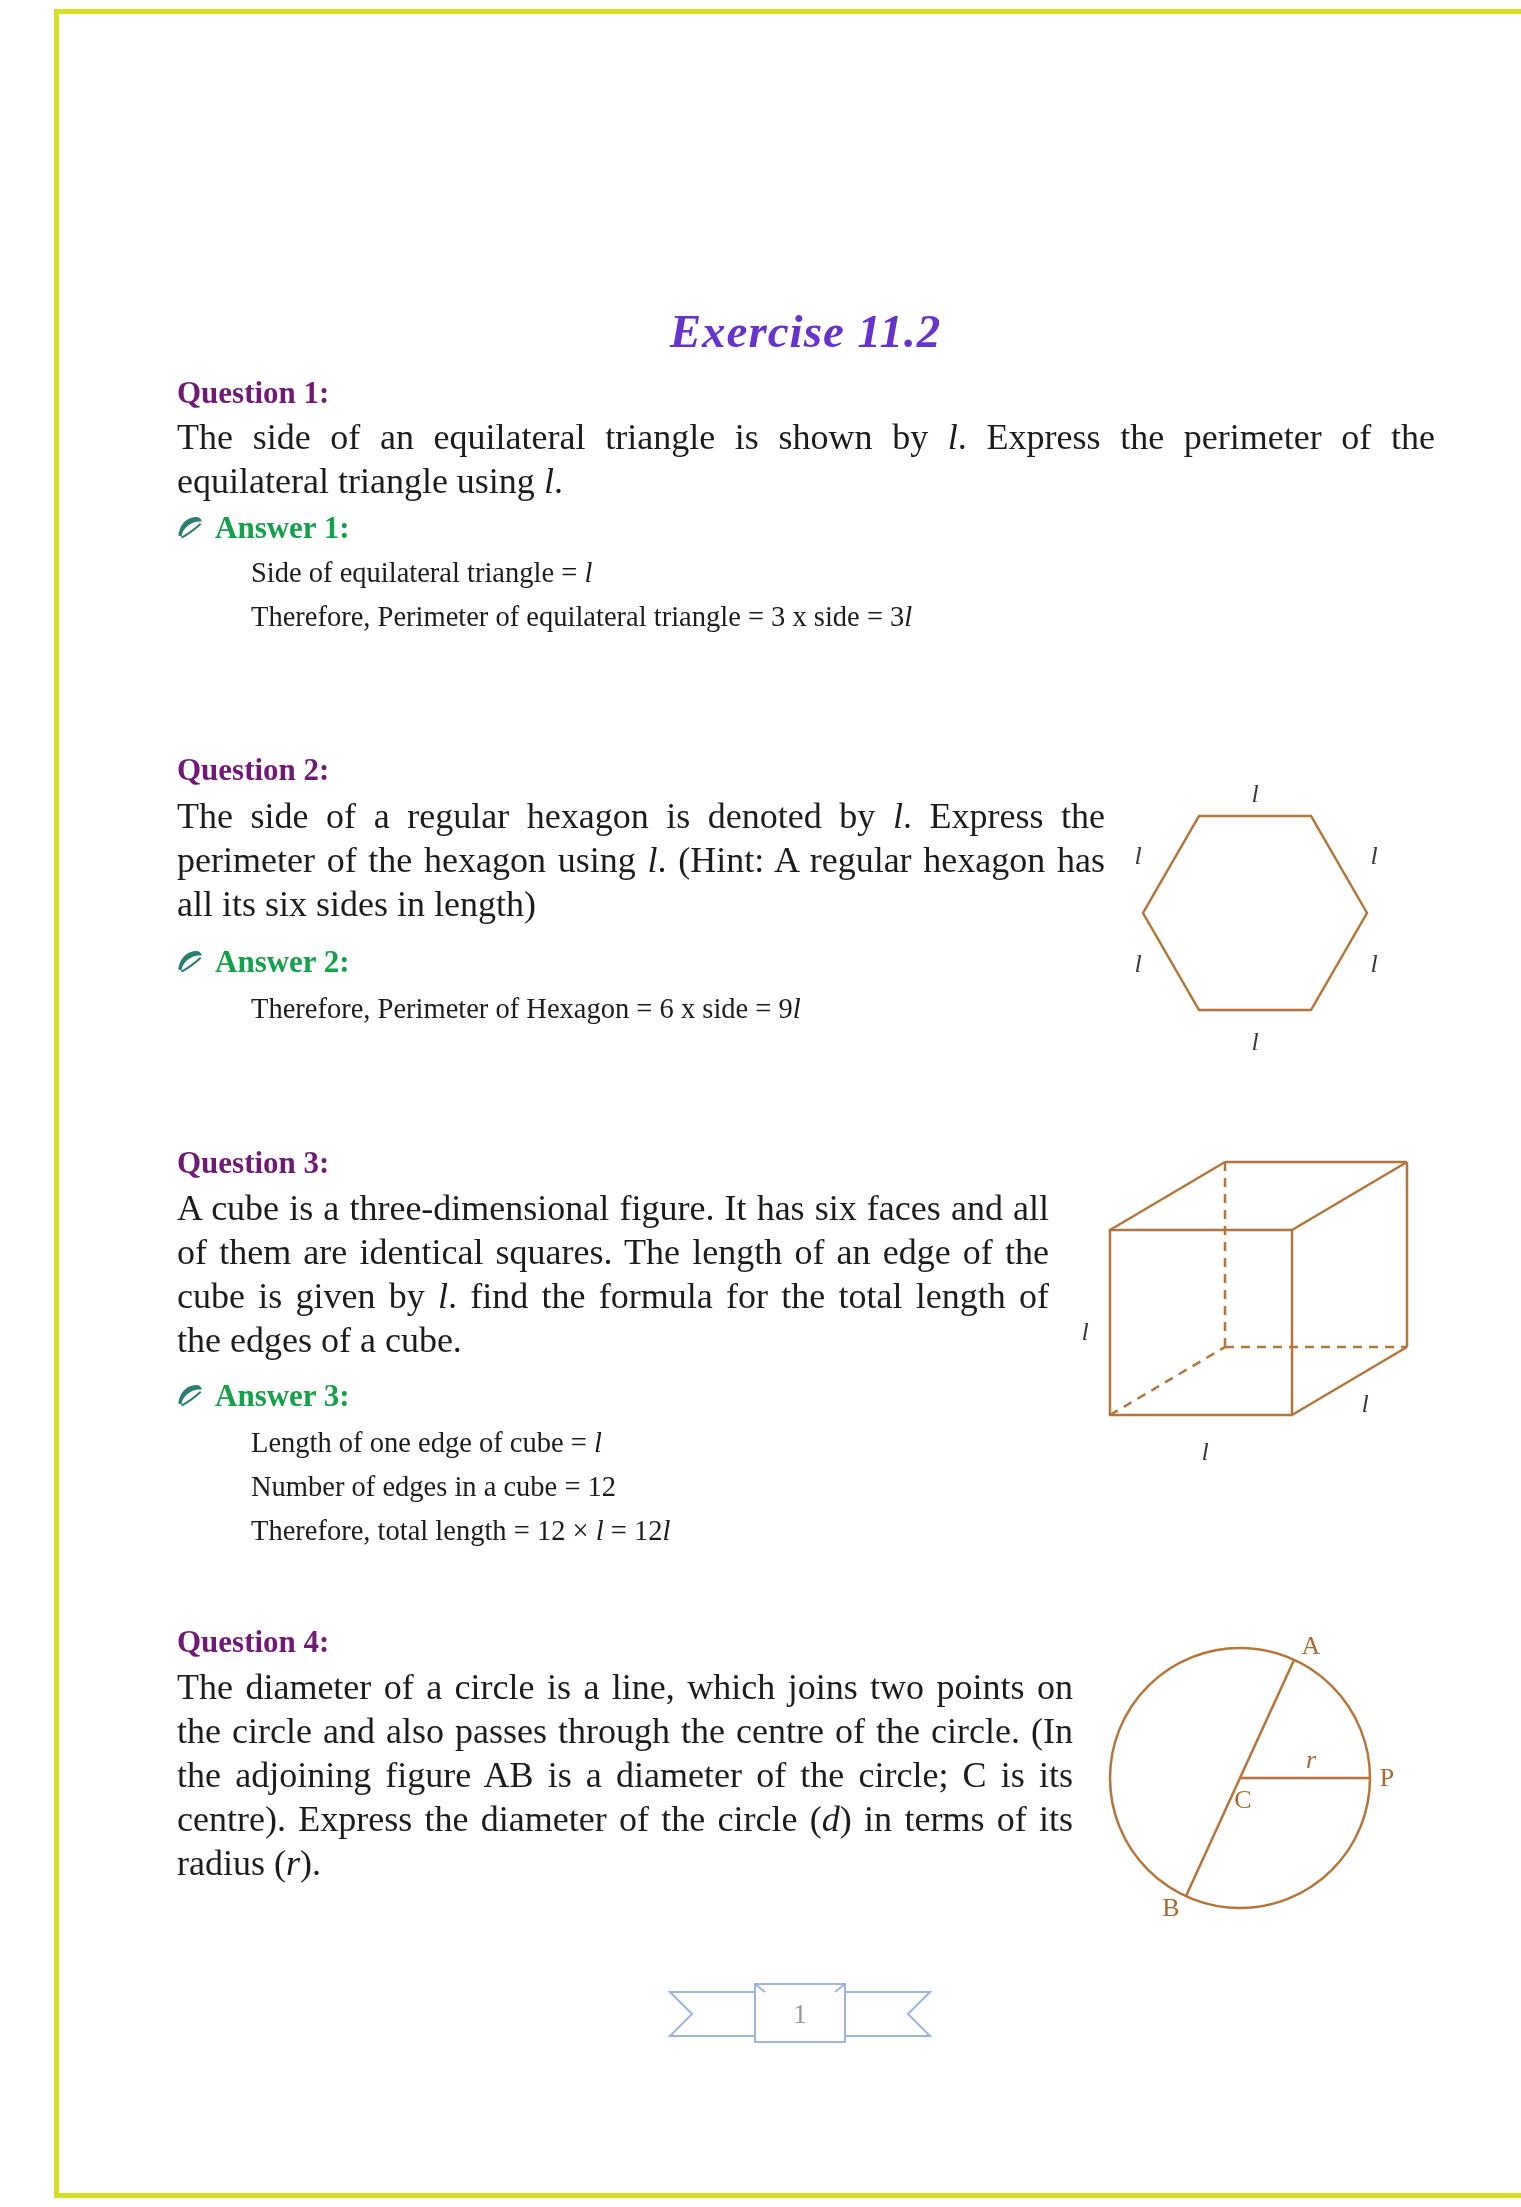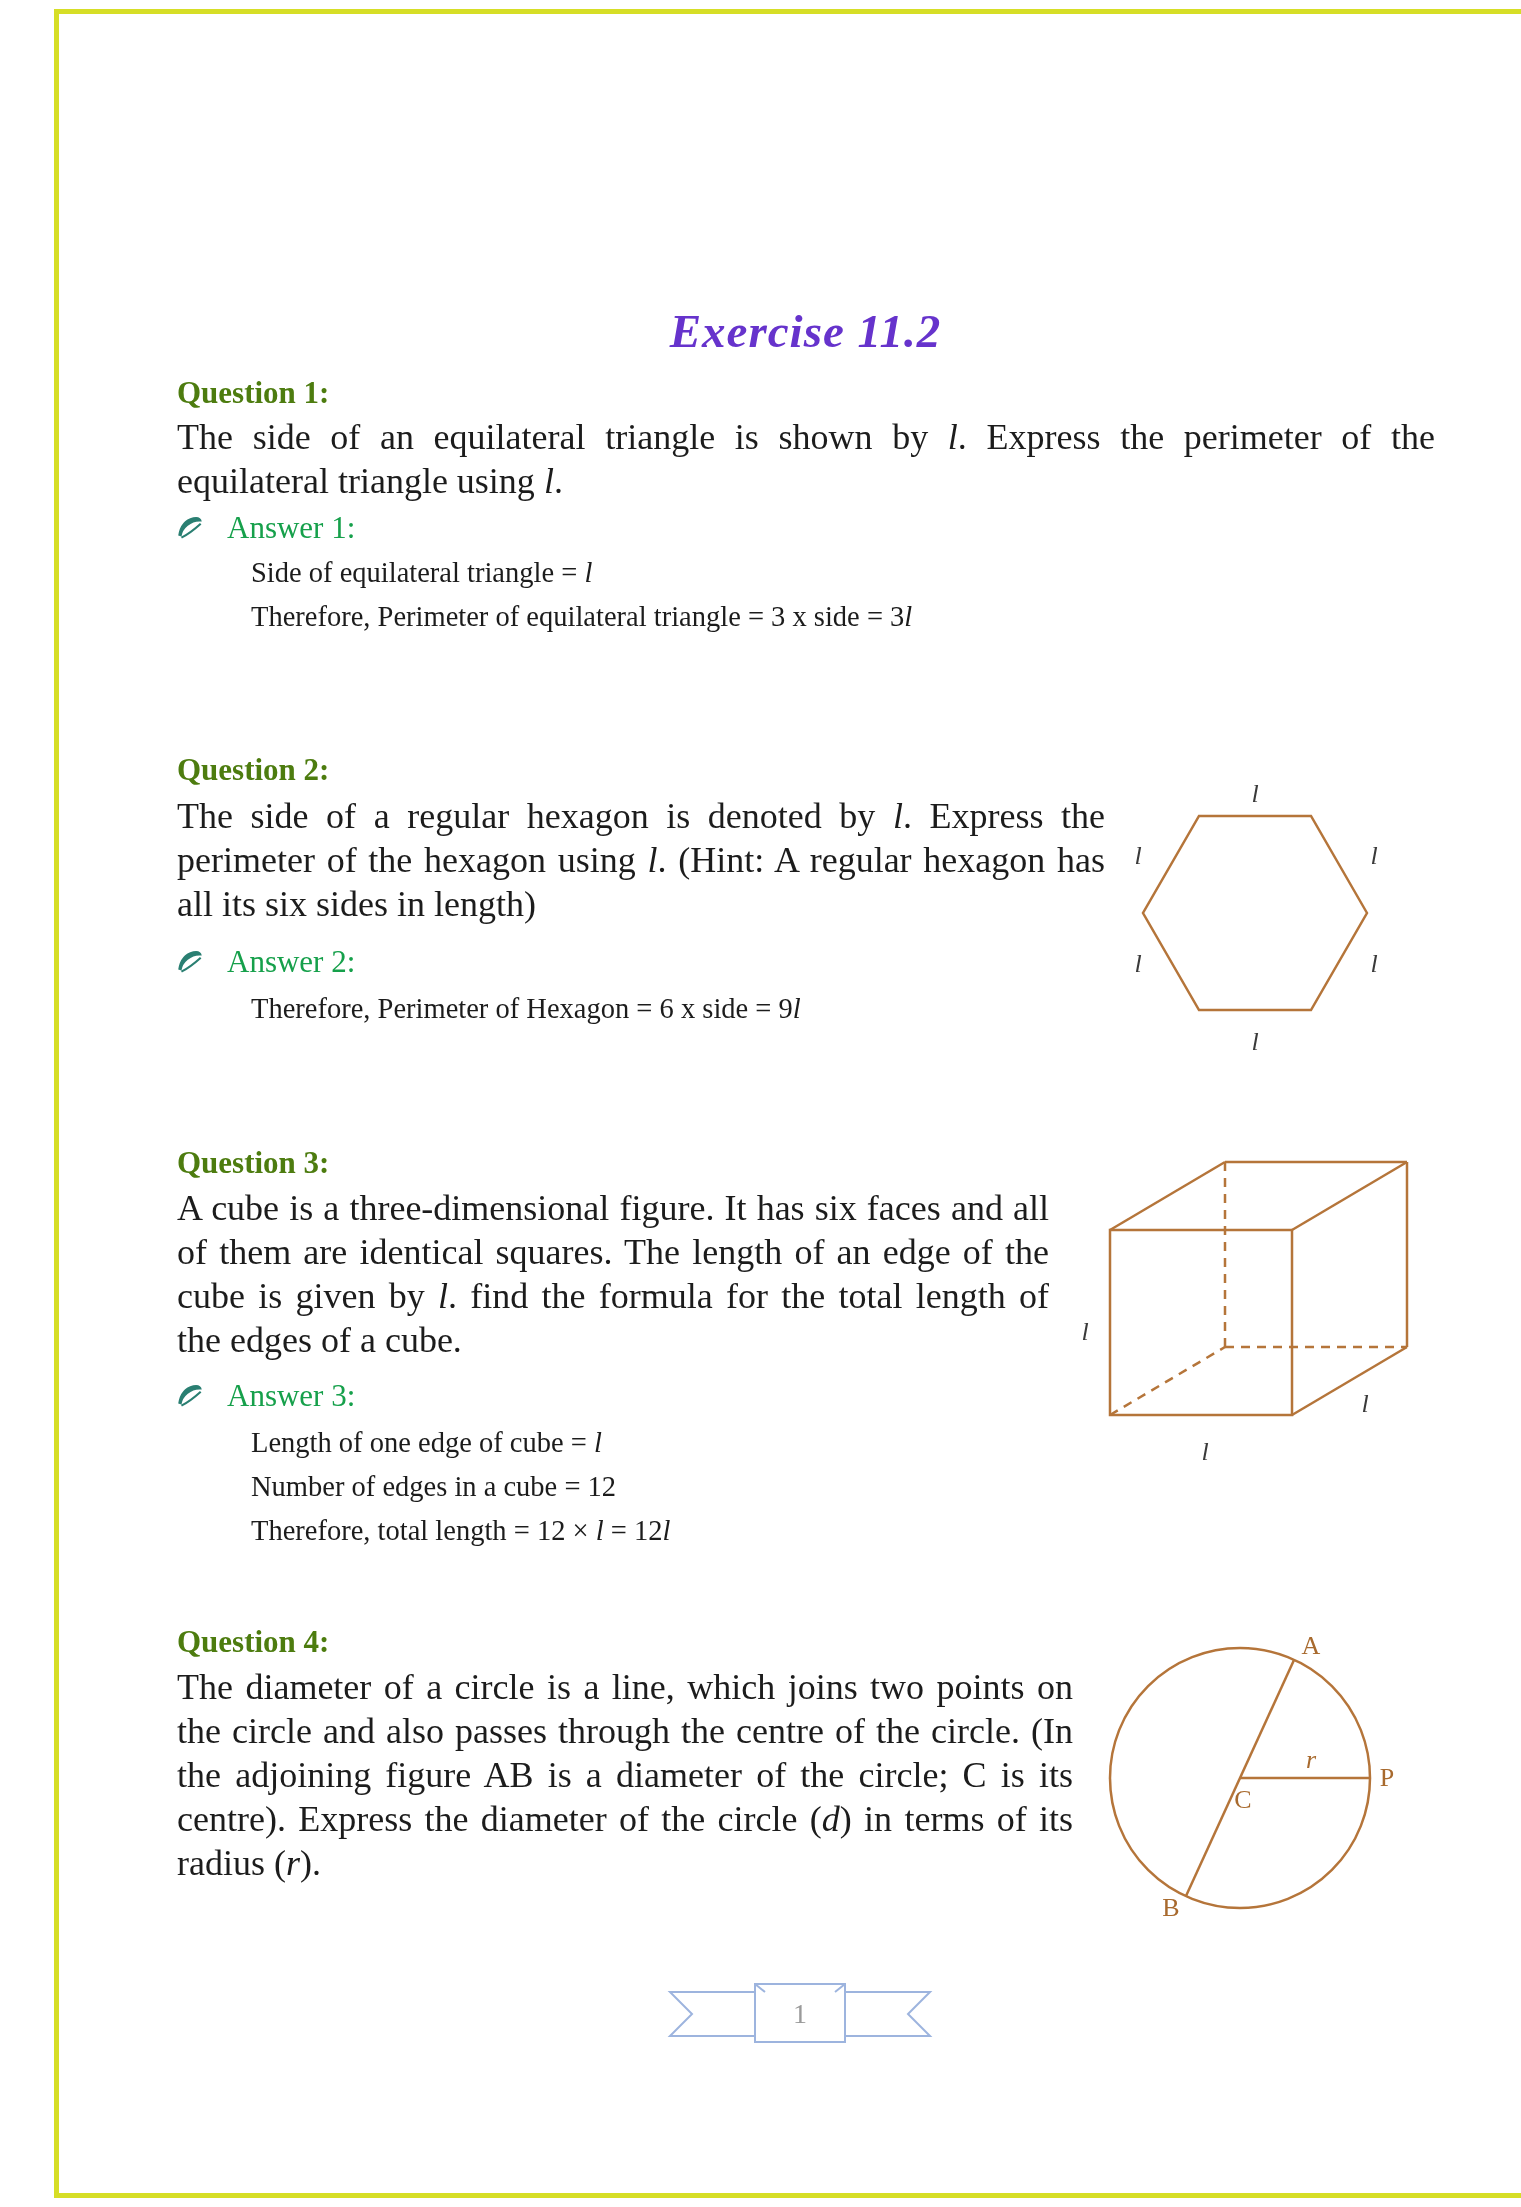--- a/index.html
+++ b/index.html
@@ -19,26 +19,26 @@
   }
   .title {
     position:absolute; top:304px; left:0; width:100%;
     text-align:center;
     font-size:47px; font-weight:bold; font-style:italic;
     color:#6633cc; letter-spacing:1px;
   }
   .qheading {
     position:absolute; left:132px;
     font-size:31px; font-weight:bold; line-height:1;
-    color:#4d7c0f;
+    color:#701a75;
   }
   .ansheading {
     position:absolute; left:130px;
-    display:flex; align-items:center; gap:22px;
-    font-size:31px; font-weight:normal; line-height:1;
+    display:flex; align-items:center; gap:10px;
+    font-size:31px; font-weight:bold; line-height:1;
     color:#16a04b;
   }
   .ansicon { display:inline-block; width:30px; height:30px; }
   .qbody {
     position:absolute; left:132px;
     font-size:36px; line-height:44px;
     text-align:justify;
   }
   .anslines {
     position:absolute; left:206px;

